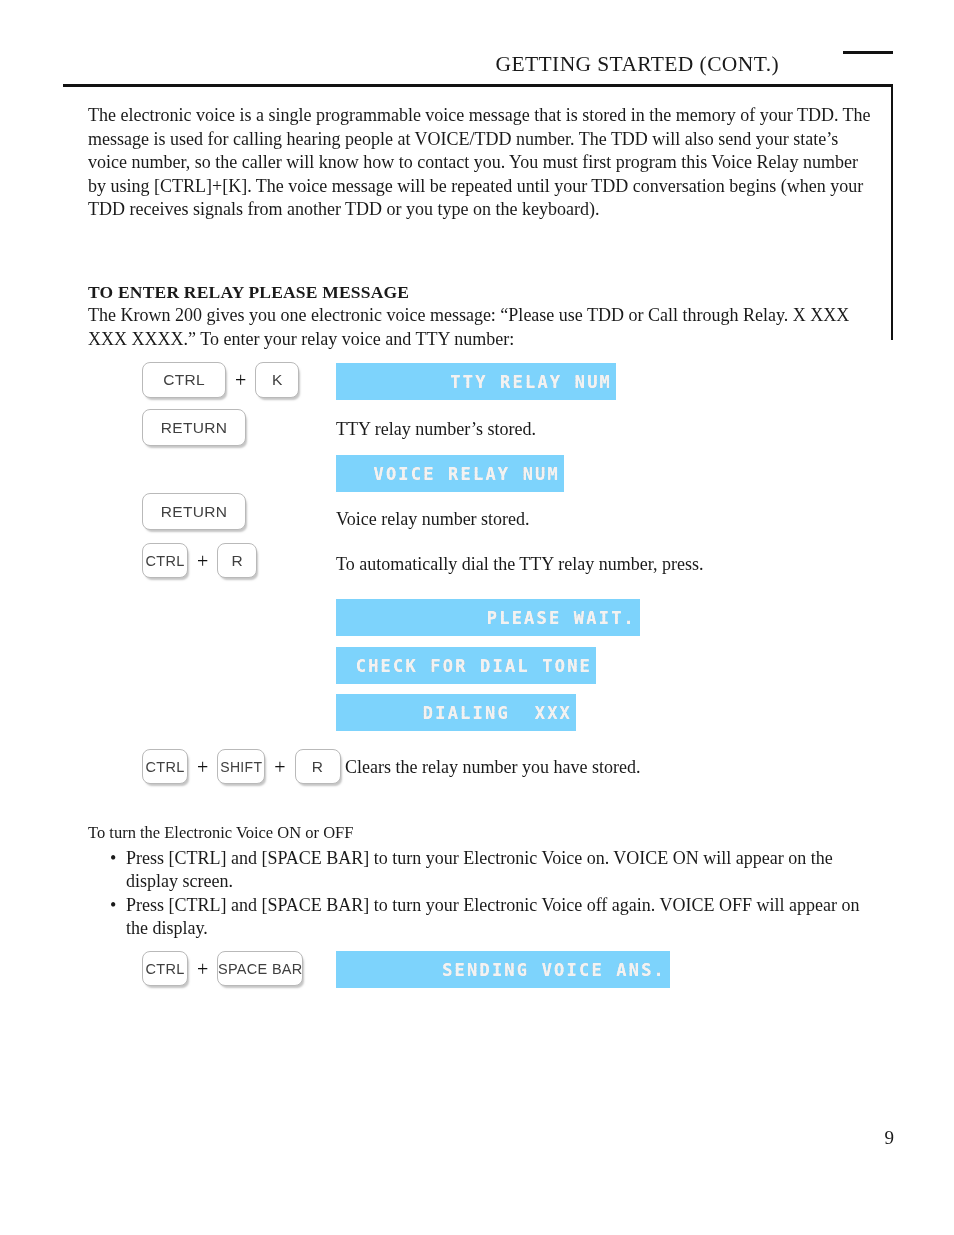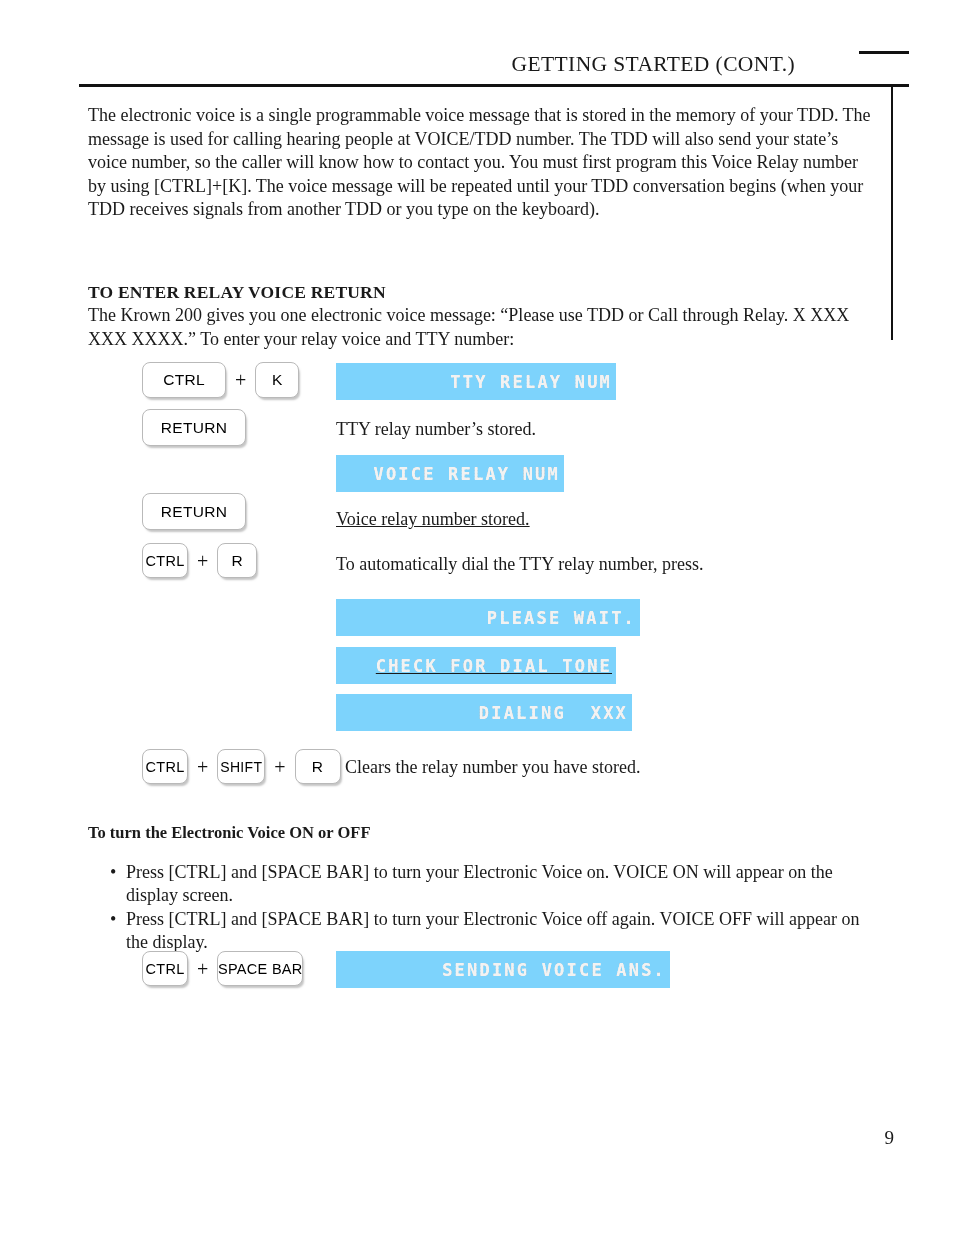--- a/index.html
+++ b/index.html
@@ -12,21 +12,21 @@
     height: 1235px;
     position: relative;
     font-family: "Liberation Serif", "DejaVu Serif", serif;
     color: #1a1a1a;
     overflow: hidden;
   }
 
   
   #header-area {
     position: absolute;
-    left: 16px; top: 0;
+    left: 0; top: 0;
     width: 841px; height: 96px;
   }
   #header-title {
     position: absolute;
     right: 62px;
     top: 54px;
     font-size: 21.5px;
     letter-spacing: 0.4px;
     line-height: 1;
     white-space: nowrap;
@@ -70,24 +70,24 @@
     letter-spacing: 0.2px;
     margin: 0 0 1px 0;
   }
   .body-para {
     font-size: 18px;
     line-height: 23.5px;
     margin: 0;
     text-align: left;
   }
   .sec-head-small {
-    font-weight: bold;
+    font-weight: normal;
     font-size: 16.5px;
     line-height: 1.25;
-    margin: 0 0 17px 0;
+    margin: 0 0 3px 0;
   }
   .bullet-list {
     margin: 0;
     padding: 0;
     list-style: none;
     font-size: 18px;
     line-height: 23.5px;
   }
   .bullet-list li {
     position: relative;
@@ -110,21 +110,21 @@
     box-sizing: border-box;
     background: #ffffff;
     border: 1px solid #b9b9b9;
     border-radius: 8px;
     box-shadow: 2px 3px 2px -1px rgba(150,150,150,0.55);
     display: flex;
     align-items: center;
     justify-content: center;
     font-family: "Liberation Sans", "DejaVu Sans", sans-serif;
     font-size: 15.5px;
-    color: #000000;
+    color: #404040;
     letter-spacing: 0.3px;
     white-space: nowrap;
   }
   .plus {
     font-family: "Liberation Serif", "DejaVu Serif", serif;
     font-size: 20px;
     padding: 0 9px;
     color: #111;
     line-height: 1;
   }
@@ -178,21 +178,21 @@
   <div id="header-title">GETTING STARTED (CONT.)</div>
   <div id="header-rule"></div>
 </div>
 <div id="right-rule"></div>
 
 <div class="content" style="top:104px;">
   <p class="body-para">The electronic voice is a single programmable voice message that is stored in the memory of your TDD. The message is used for calling hearing people at VOICE/TDD number. The TDD will also send your state’s voice number, so the caller will know how to contact you. You must first program this Voice Relay number by using [CTRL]+[K]. The voice message will be repeated until your TDD conversation begins (when your TDD receives signals from another TDD or you type on the keyboard).</p>
 </div>
 
 <div class="content" style="top:281px;">
-  <h2 class="sec-head">TO ENTER RELAY VOICE RETURN</h2>
+  <h2 class="sec-head">TO ENTER RELAY PLEASE MESSAGE</h2>
   <p class="body-para">The Krown 200 gives you one electronic voice message: “Please use TDD or Call through Relay. X XXX XXX XXXX.” To enter your relay voice and TTY number:</p>
 </div>
 
 <div class="keyrow" style="left:142px; top:362px;">
   <div class="key" style="width:84px; height:36px;">
     <span>CTRL</span>
   </div>
   <span class="plus">+</span>
   <div class="key" style="width:44px; height:36px;">
     <span>K</span>
@@ -212,40 +212,40 @@
 
 <div class="lcd" style="left:336px; top:455px; width:228px; height:37px;">
   <span class="lcd-text">VOICE RELAY NUM</span>
 </div>
 
 <div class="keyrow" style="left:142px; top:493px;">
   <div class="key" style="width:104px; height:37px;">
     <span>RETURN</span>
   </div>
 </div>
-<div class="note" style="position:absolute; left:336px; top:510px;text-decoration:underline;">Voice relay number stored.</div>
+<div class="note" style="position:absolute; left:336px; top:510px;">Voice relay number stored.</div>
 
 <div class="keyrow" style="left:142px; top:543px;">
   <div class="key" style="width:46px; height:35px; font-size:14.5px;">
     <span>CTRL</span>
   </div>
   <span class="plus">+</span>
   <div class="key" style="width:40px; height:35px;">
     <span>R</span>
   </div>
 </div>
 <div class="note" style="position:absolute; left:336px; top:555px;">To automatically dial the TTY relay number, press.</div>
 
 <div class="lcd" style="left:336px; top:599px; width:304px; height:37px;">
   <span class="lcd-text">PLEASE WAIT.</span>
 </div>
-<div class="lcd" style="left:336px; top:647px; width:280px; height:37px;text-decoration:underline;">
+<div class="lcd" style="left:336px; top:647px; width:260px; height:37px;">
   <span class="lcd-text">CHECK FOR DIAL TONE</span>
 </div>
-<div class="lcd" style="left:336px; top:694px; width:296px; height:37px;">
+<div class="lcd" style="left:336px; top:694px; width:240px; height:37px;">
   <span class="lcd-text">DIALING  XXX</span>
 </div>
 
 <div class="keyrow" style="left:142px; top:749px;">
   <div class="key" style="width:46px; height:35px; font-size:14.5px;">
     <span>CTRL</span>
   </div>
   <span class="plus">+</span>
   <div class="key" style="width:48px; height:35px; font-size:14px;">
     <span>SHIFT</span>

